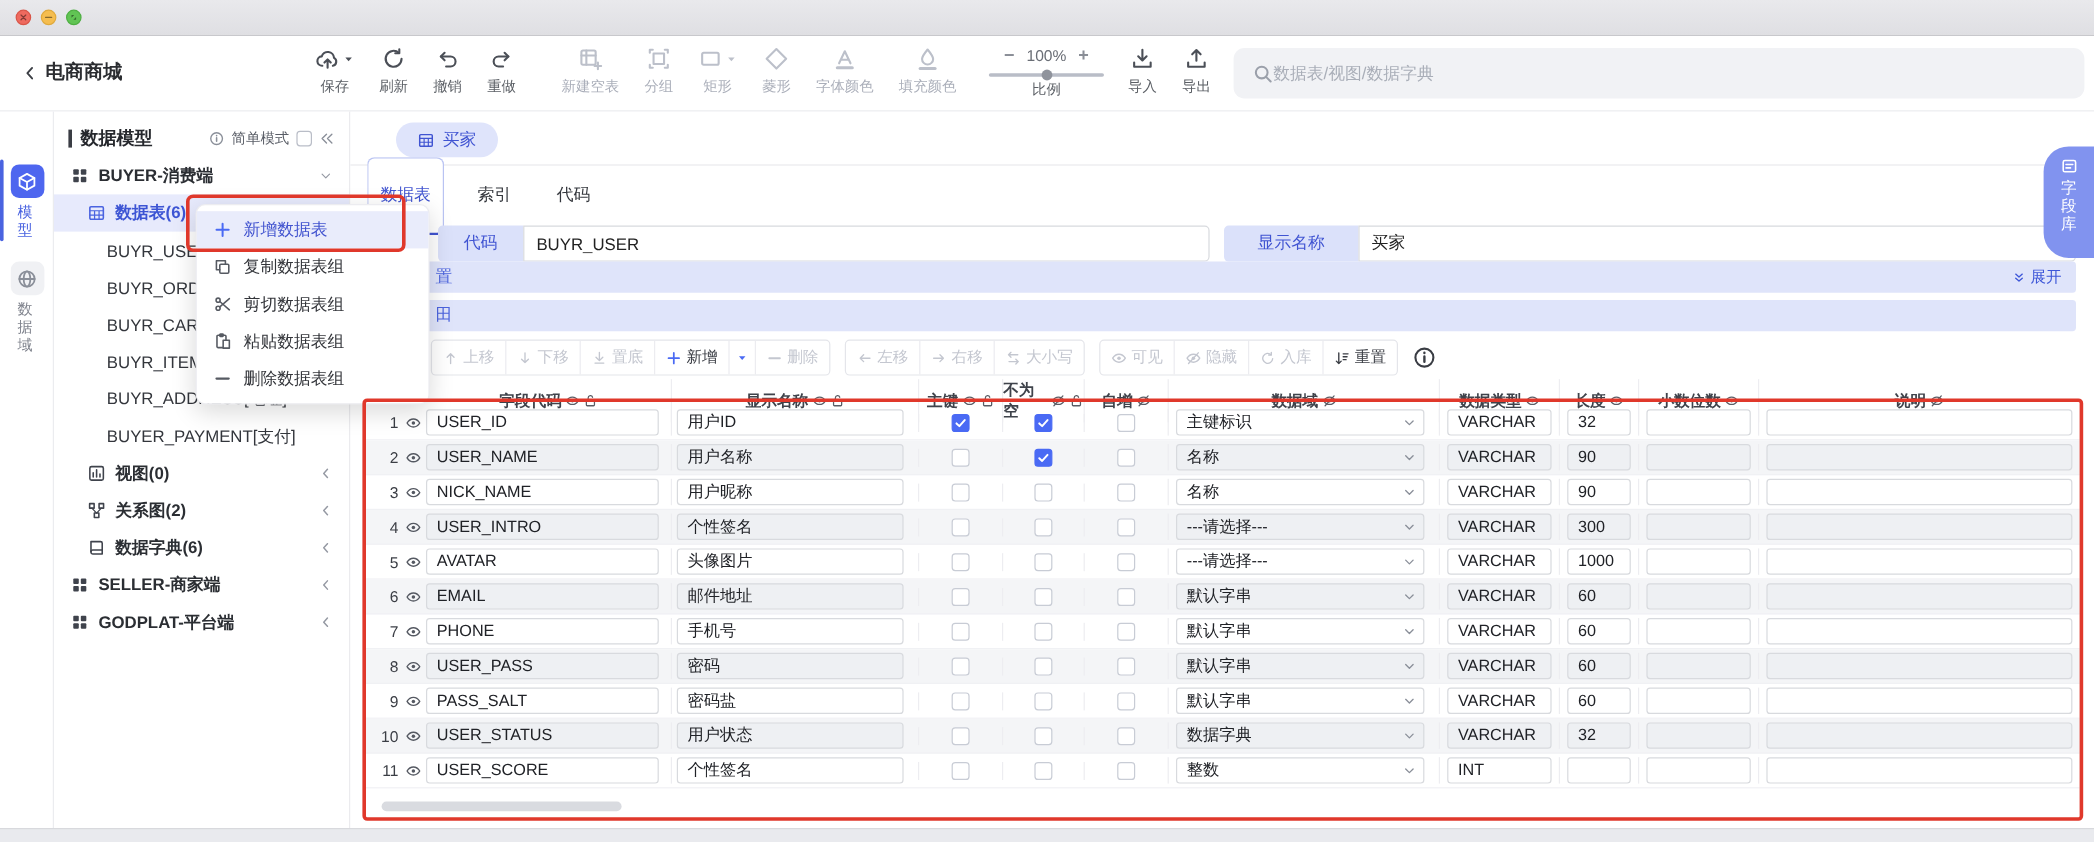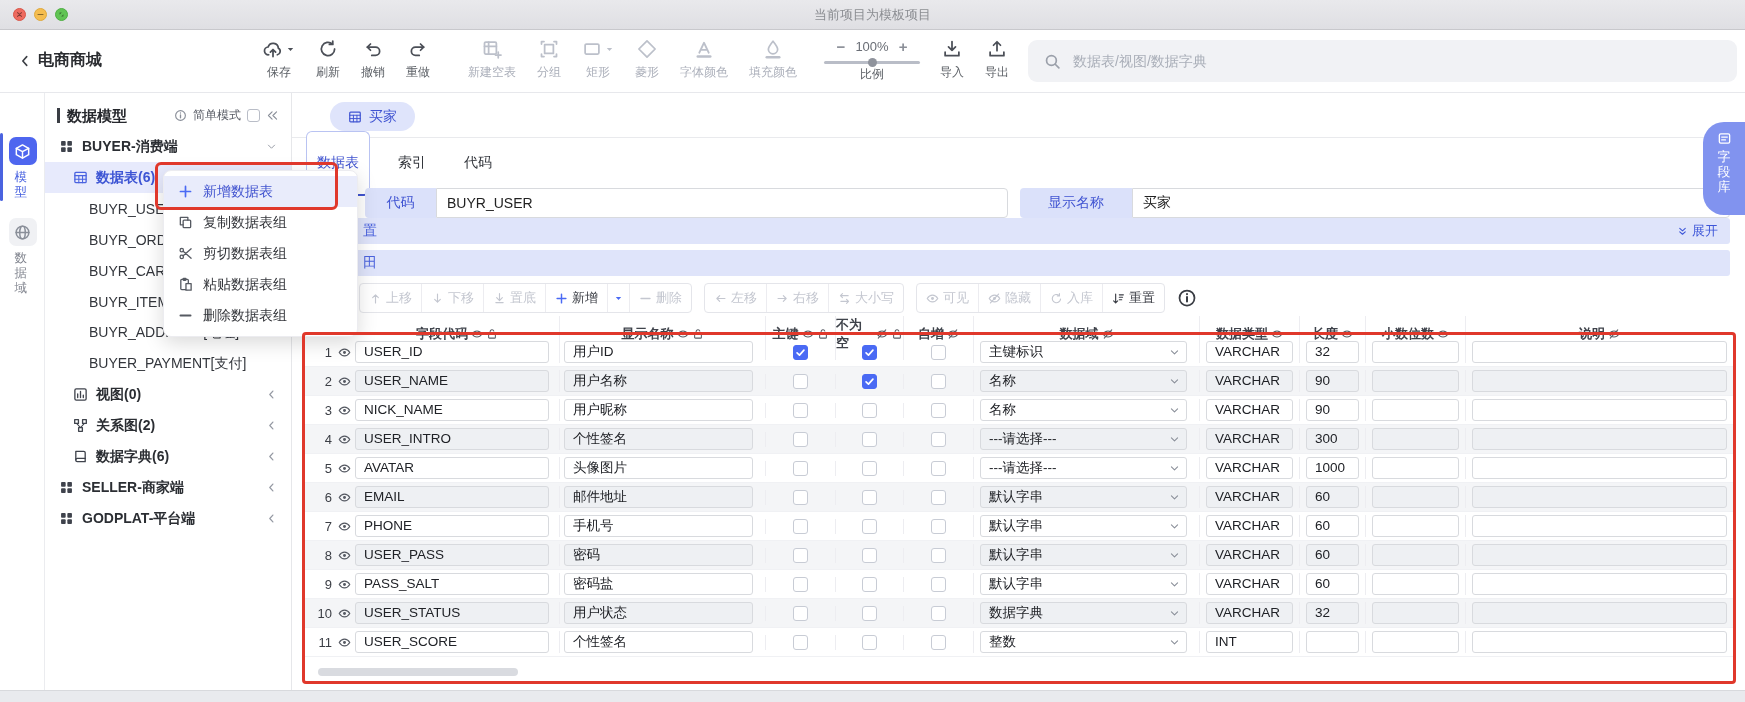--- a/index.html
+++ b/index.html
@@ -40,21 +40,21 @@
   .tool.disabled .ticon{ color:#bcc0ca; }
   .tool.disabled .tlabel{ color:#abafba; }
   .zoomctl { width:100px; margin:0 18px 0 4px; display:flex; flex-direction:column; align-items:center; }
   .zoomtop { display:flex; align-items:center; gap:10px; font-size:13px; color:#6a6e76; height:18px; }
   .zoomtop .pm { font-size:15px; font-weight:bold; color:#8a8e97; cursor:pointer; }
   .ztrack { position:relative; width:96px; height:3px; background:#b9bdc7; border-radius:2px; margin:6px 0 2px; cursor:pointer; }
   .zdot { position:absolute; left:44px; top:-3px; width:9px; height:9px; border-radius:50%; background:#8f939c; }
   .zlabel { font-size:12px; color:#5c6066; }
 
   .searchbox { position:absolute; left:1028px; top:10px; width:709px; height:42px;
-    background:#f1f2f5; border-radius:9px; display:flex; align-items:center; padding:0 16px; gap:12px; }
+    background:#f1f2f5; border-radius:9px; display:flex; align-items:center; padding:0 16px; }
   .searchbox .icon{ width:17px; height:17px; color:#9ba0aa; }
   .searchbox input{ flex:1; border:none; background:transparent; outline:none;
     font-size:14px; color:#33363c; font-family:inherit; }
   .searchbox input::placeholder{ color:#a9aeb8; }
 
   
   .rail { position:absolute; left:0; top:93px; bottom:12px; width:45px; background:#fff;
     border-right:1px solid #ebecef; }
   .activebar { position:absolute; left:0; top:40px; width:3px; height:68px; background:#4a63e0; border-radius:2px; }
   .rail-item { position:absolute; left:0; width:45px; display:flex; flex-direction:column; align-items:center; cursor:pointer; }
@@ -202,21 +202,20 @@
         </span>
       </span>
     <span class="light green">
         <span class="icon">
           <svg viewBox="0 0 16 16" width="100%" height="100%" fill="none" stroke="currentColor" stroke-width="1.4" stroke-linecap="round" stroke-linejoin="round">
             <path d="M4.6 4.6h4L4.6 8.6zM11.4 11.4h-4l4-4z" fill="currentColor" stroke="none"></path>
           </svg>
         </span>
       </span>
   </div>
-  <div class="win-title">当前项目为模板项目</div>
 </div>
 
 <div class="apptoolbar">
   <div class="backer">
     <span class="icon">
         <svg viewBox="0 0 16 16" width="100%" height="100%" fill="none" stroke="currentColor" stroke-width="1.4" stroke-linecap="round" stroke-linejoin="round">
           <path d="M10 3 5.5 8 10 13" stroke-width="1.8"></path>
         </svg>
       </span>
     <span>电商商城</span>

